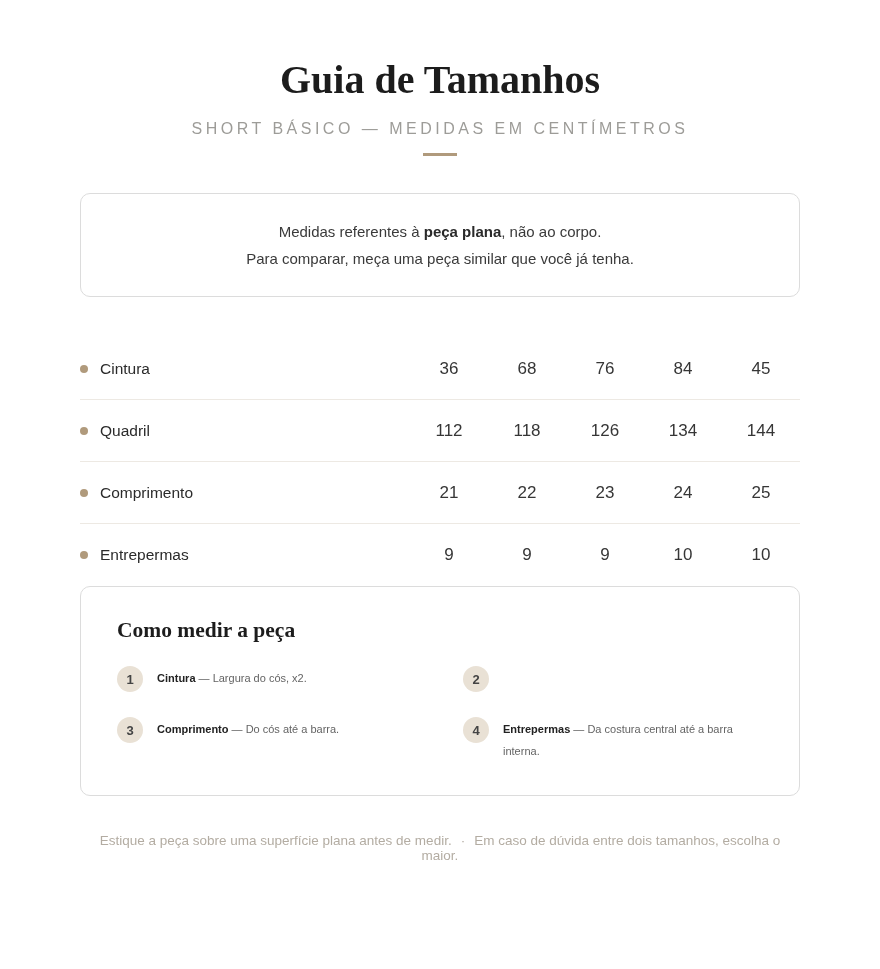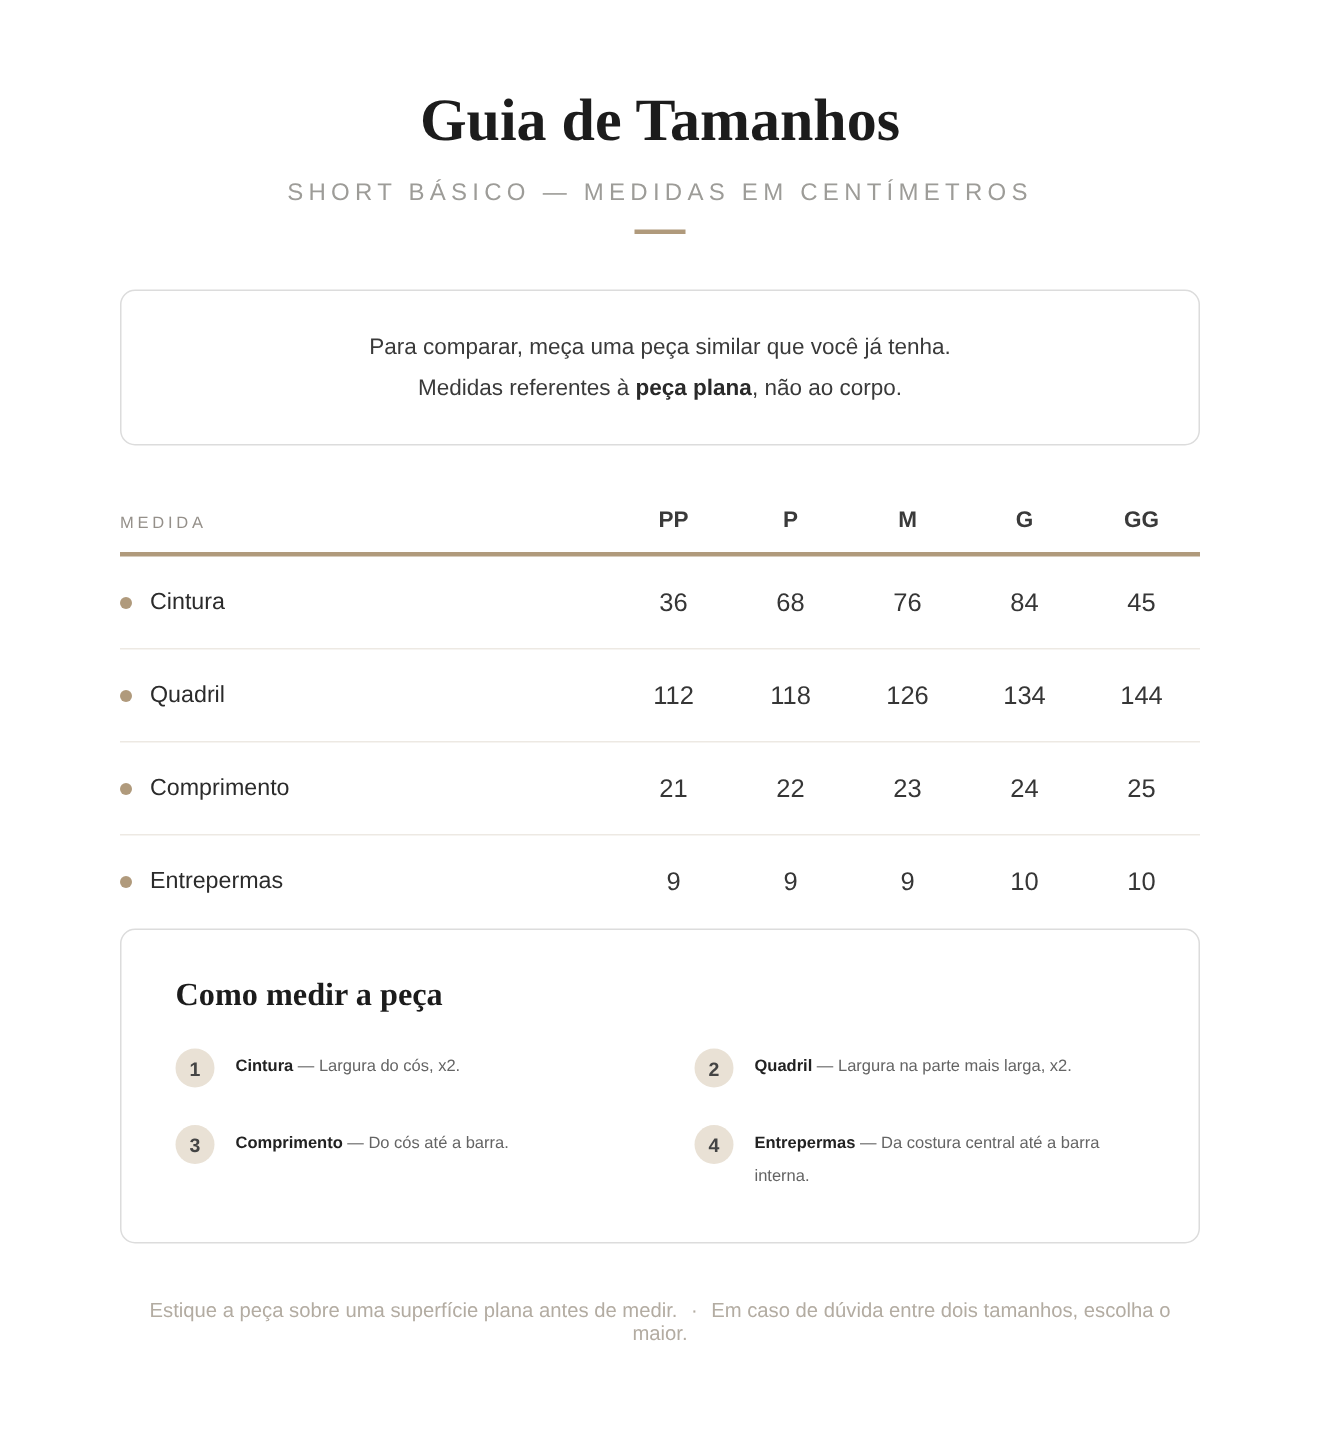--- a/index.html
+++ b/index.html
@@ -152,33 +152,25 @@
 
 <div class="container">
 
   <header class="header">
     <h1 class="page-title">Guia de Tamanhos</h1>
     <div class="subtitle">SHORT BÁSICO — MEDIDAS EM CENTÍMETROS</div>
     <div class="header-divider"></div>
   </header>
 
   <section class="note-box">
+    <p><span>Medidas referentes à </span><b>peça plana</b><span>, não ao corpo.</span></p>
     <p>Para comparar, meça uma peça similar que você já tenha.</p>
-    <p><span>Medidas referentes à </span><b>peça plana</b><span>, não ao corpo.</span></p>
   </section>
 
   <section class="size-table">
-    <div class="t-head">
-      <div class="medida-label">MEDIDA</div>
-      <div class="size-col">PP</div>
-      <div class="size-col">P</div>
-      <div class="size-col">M</div>
-      <div class="size-col">G</div>
-      <div class="size-col">GG</div>
-    </div>
 
     <div class="t-row">
       <div class="row-label">
           <span class="dot"></span>
           <span>Cintura</span>
         </div>
       <div class="cell-value">36</div>
       <div class="cell-value">68</div>
       <div class="cell-value">76</div>
       <div class="cell-value">84</div>
@@ -226,21 +218,20 @@
     <h2 class="howto-title">Como medir a peça</h2>
     <div class="howto-items">
 
       <div class="howto-item">
         <div class="step-circle">1</div>
         <div class="step-text"><b>Cintura</b><span> — </span><span>Largura do cós, x2.</span></div>
       </div>
 
       <div class="howto-item">
         <div class="step-circle">2</div>
-        <div class="step-text"><b>Quadril</b><span> — </span><span>Largura na parte mais larga, x2.</span></div>
       </div>
 
       <div class="howto-item">
         <div class="step-circle">3</div>
         <div class="step-text"><b>Comprimento</b><span> — </span><span>Do cós até a barra.</span></div>
       </div>
 
       <div class="howto-item">
         <div class="step-circle">4</div>
         <div class="step-text"><b>Entrepermas</b><span> — </span><span>Da costura central até a barra interna.</span></div>

